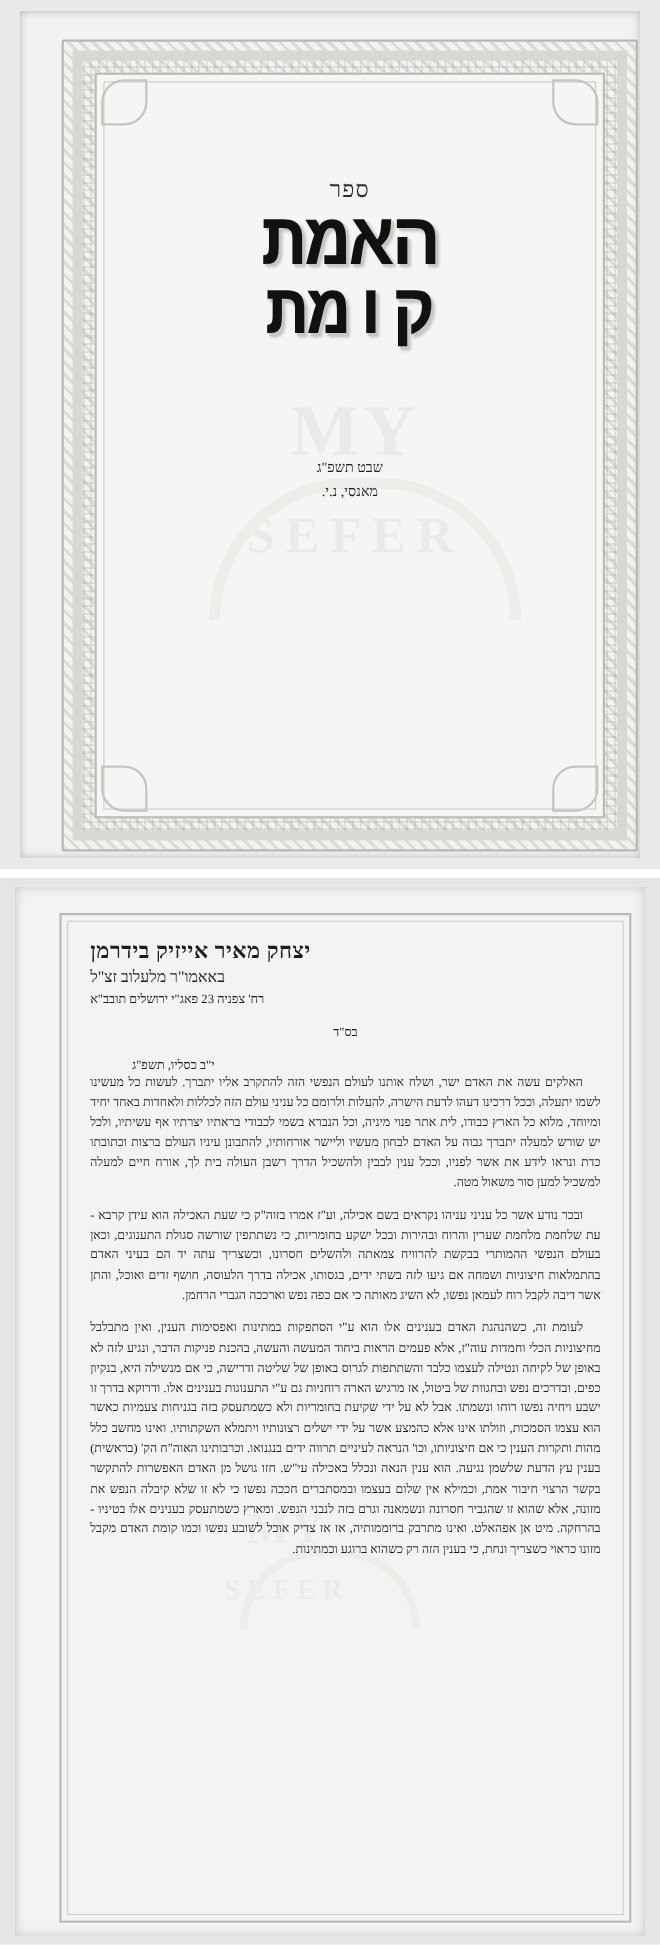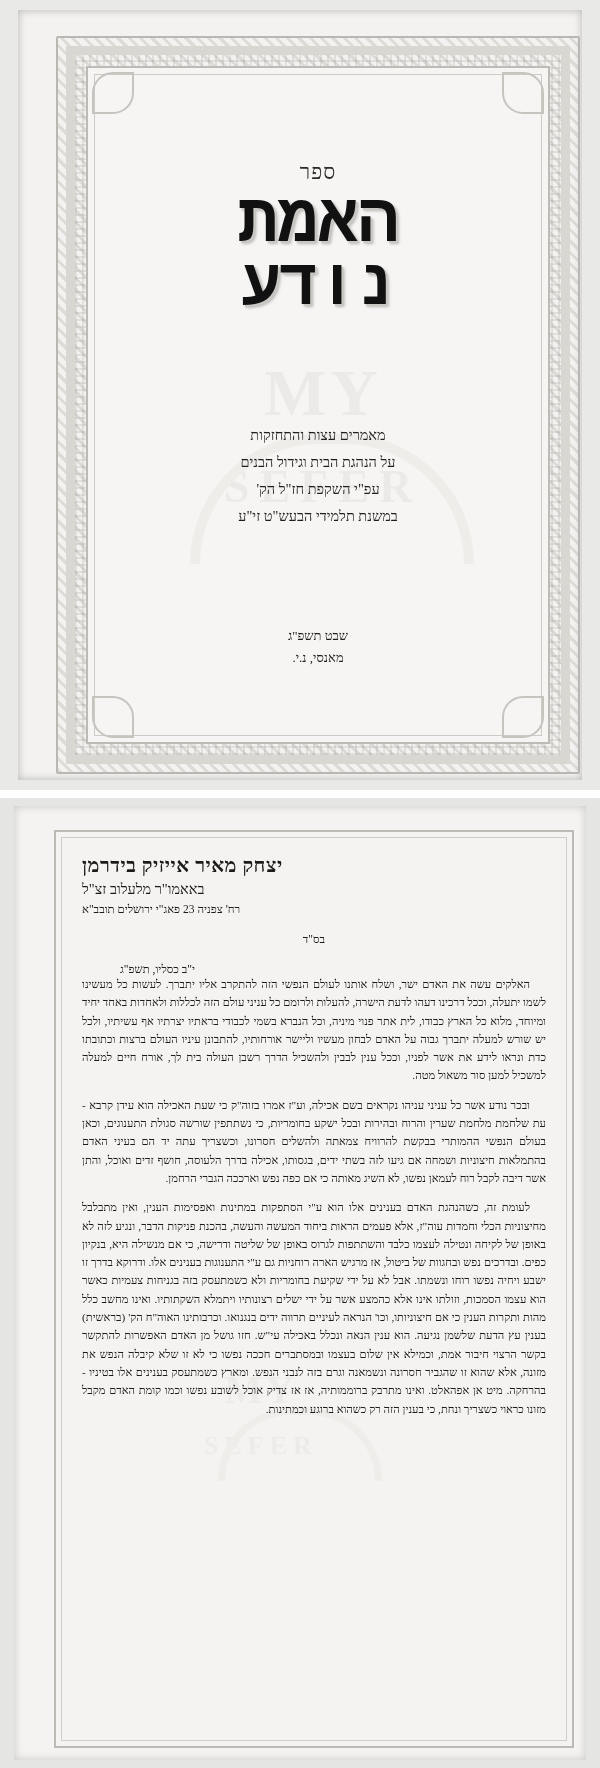--- a/index.html
+++ b/index.html
@@ -262,27 +262,21 @@
     <div class="watermark">
       <div class="wm-text wm-my">MY</div>
       <div class="wm-arc"></div>
       <div class="wm-text wm-sefer">SEFER</div>
     </div>
 
     <div class="title-content">
       <div class="sefer-word">ספר</div>
       <div class="main-title">
         <span class="ln ln1">האמת</span>
-        <span class="ln ln3">נודע</span>
-      </div>
-      <div class="subtitle-block">
-        <div>מאמרים עצות והתחזקות</div>
-        <div>על הנהגת הבית וגידול הבנים</div>
-        <div>עפ"י השקפת חז"ל הק'</div>
-        <div>במשנת תלמידי הבעש"ט זי"ע</div>
+        <span class="ln ln3">קומת</span>
       </div>
       <div class="pubinfo">
         <div>שבט תשפ"ג</div>
         <div>מאנסי, נ.י.</div>
       </div>
     </div>
 
   </div>
 </div>
 

